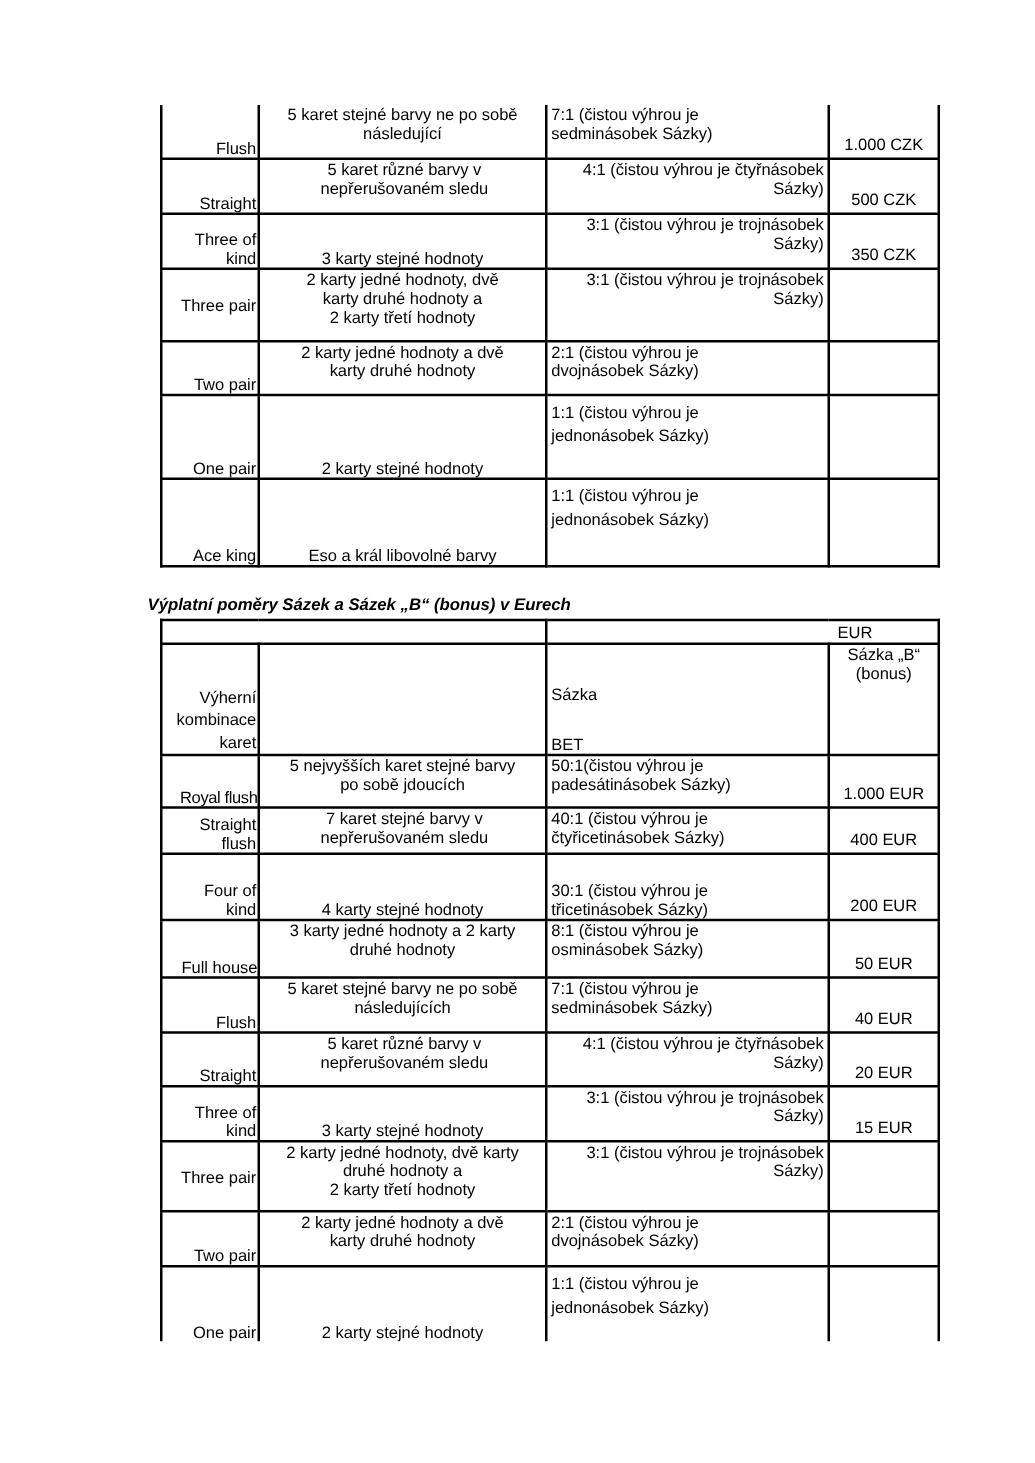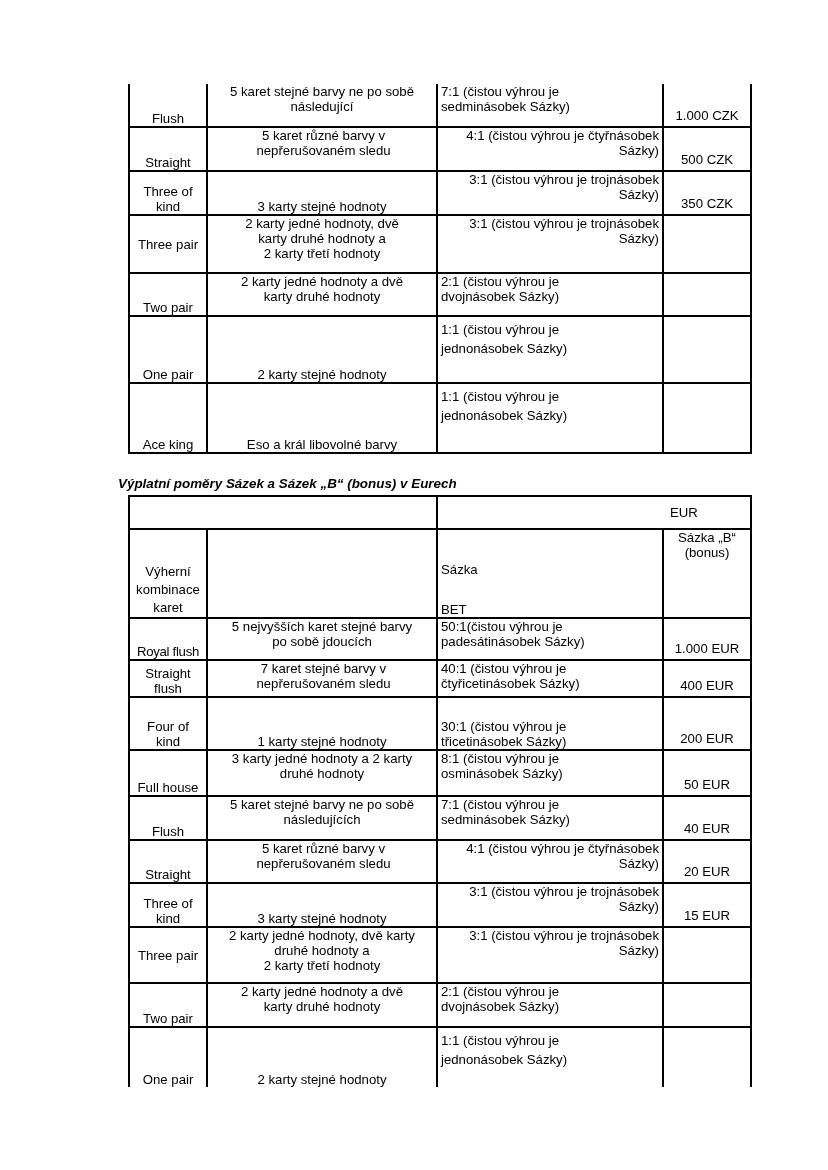--- a/index.html
+++ b/index.html
@@ -1,21 +1,21 @@
 <!DOCTYPE html>
 <html><head>
   <meta charset="utf-8">
   <style>
     html, body { margin: 0; padding: 0; background: #ffffff; }
     body { width: 828px; height: 1170px; position: relative; overflow: hidden;
            font-family: "Liberation Sans", sans-serif; color: #000; }
     .tbl { position: absolute; left: 128px; width: 622px; border-collapse: collapse; table-layout: fixed; }
     .tbl td { border: 2px solid #000; padding: 0 3px; font-size: 13.2px; line-height: 15px;
               vertical-align: bottom; overflow: hidden; }
-    .tbl td.c1 { text-align: center; padding: 0 1px; }
+    .tbl td.c1 { text-align: right; padding: 0 1px; }
     .tbl td.c2 { text-align: center; }
     .tbl td.c3 { text-align: left; }
     .tbl td.c4 { text-align: center; padding-bottom: 3px; }
     .tbl td .wrap { white-space: pre-line; }
     .c3-right { text-align: right !important; }
     .va-top { vertical-align: top !important; }
     #tbl-czk { top: 84px; }
     #tbl-czk tr:first-child td { border-top: none; }
     #tbl-eur { top: 495px; }
     #tbl-eur tr:last-child td { border-bottom: none; }
@@ -104,21 +104,21 @@
 <div class="section-title">Výplatní poměry Sázek a Sázek „B“ (bonus) v Eurech</div>
 
 <table class="tbl" id="tbl-eur">
   <colgroup>
       <col class="k1">
       <col class="k2">
       <col class="k3">
       <col class="k4">
     </colgroup>
   <tbody>
-    <tr style="height:33px">
+    <tr style="height:19px">
       <td colspan="2"></td>
       <td colspan="2" class="hdr-eur" style="padding-left:232px !important"><span>EUR</span></td>
     </tr>
     <tr style="height:79px">
       <td class="c1"><span class="wrap" style="line-height:18px">Výherní
 kombinace
 karet</span></td>
       <td class="c2"></td>
       <td class="c3 hdr-sazka">
         <span class="top">Sázka</span>
@@ -140,21 +140,21 @@
 flush</span></td>
       <td class="c2 c2-left va-top"><span class="wrap">7 karet stejné barvy v
 nepřerušovaném sledu</span></td>
       <td class="c3 va-top"><span class="wrap">40:1 (čistou výhrou je
 čtyřicetinásobek Sázky)</span></td>
       <td class="c4"><span>400 EUR</span></td>
     </tr>
     <tr style="height:53px">
       <td class="c1"><span class="wrap">Four of
 kind</span></td>
-      <td class="c2"><span class="wrap">1 karty stejné hodnoty</span></td>
+      <td class="c2"><span class="wrap">4 karty stejné hodnoty</span></td>
       <td class="c3"><span class="wrap">30:1 (čistou výhrou je
 třicetinásobek Sázky)</span></td>
       <td class="c4"><span>200 EUR</span></td>
     </tr>
     <tr style="height:46px">
       <td class="c1" style="padding:0"><span class="wrap">Full house</span></td>
       <td class="c2 va-top"><span class="wrap">3 karty jedné hodnoty a 2 karty
 druhé hodnoty</span></td>
       <td class="c3 va-top"><span class="wrap">8:1 (čistou výhrou je
 osminásobek Sázky)</span></td>

